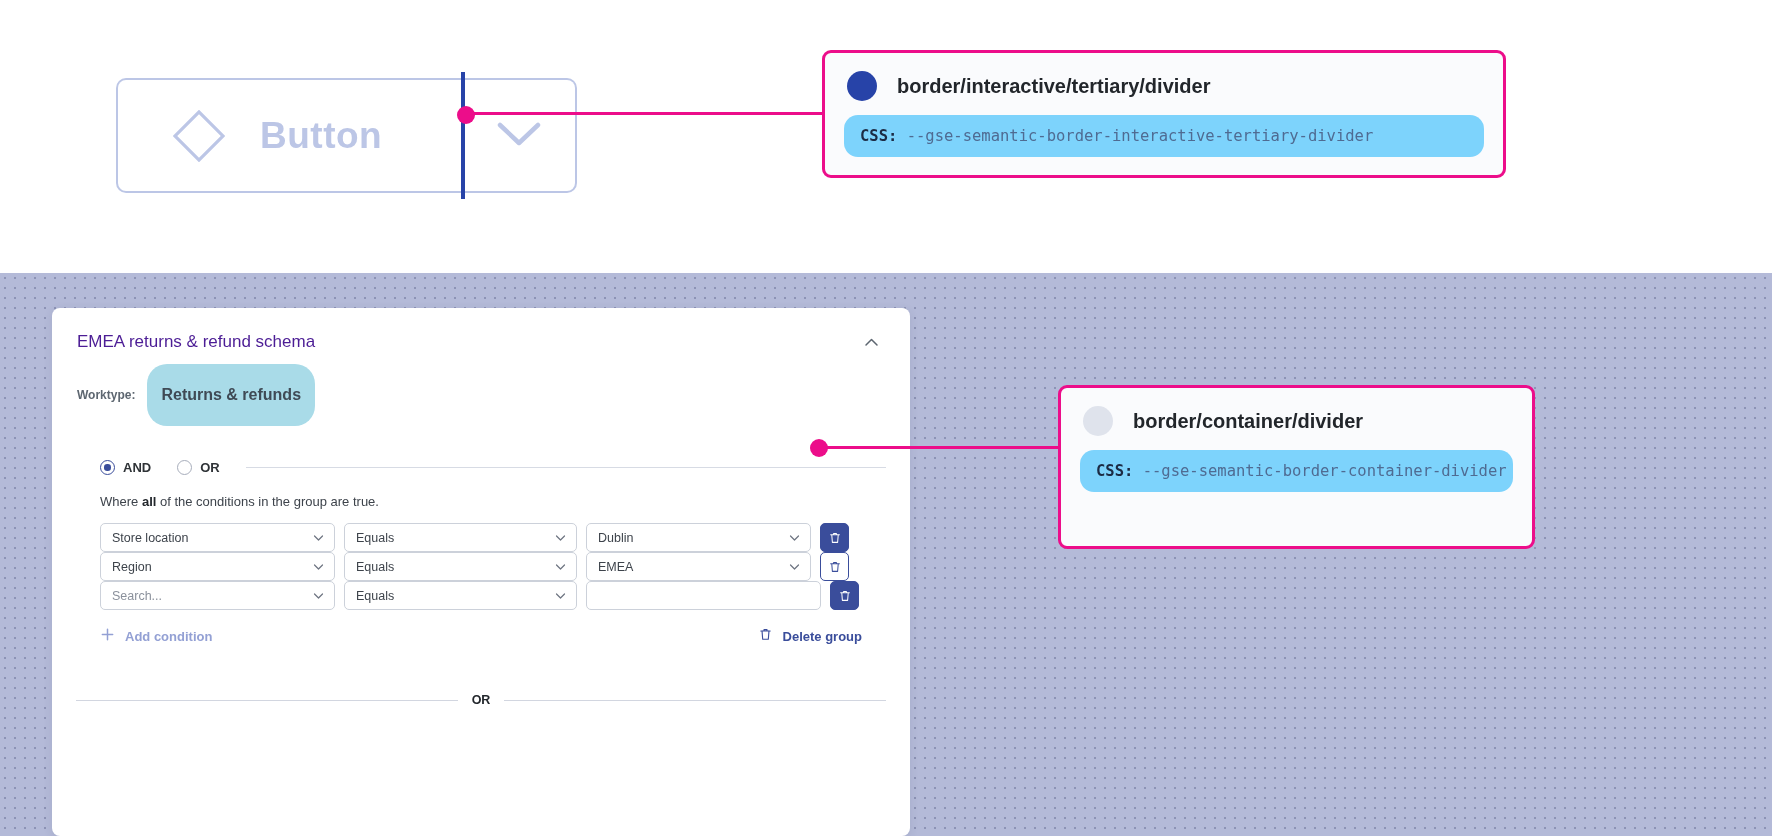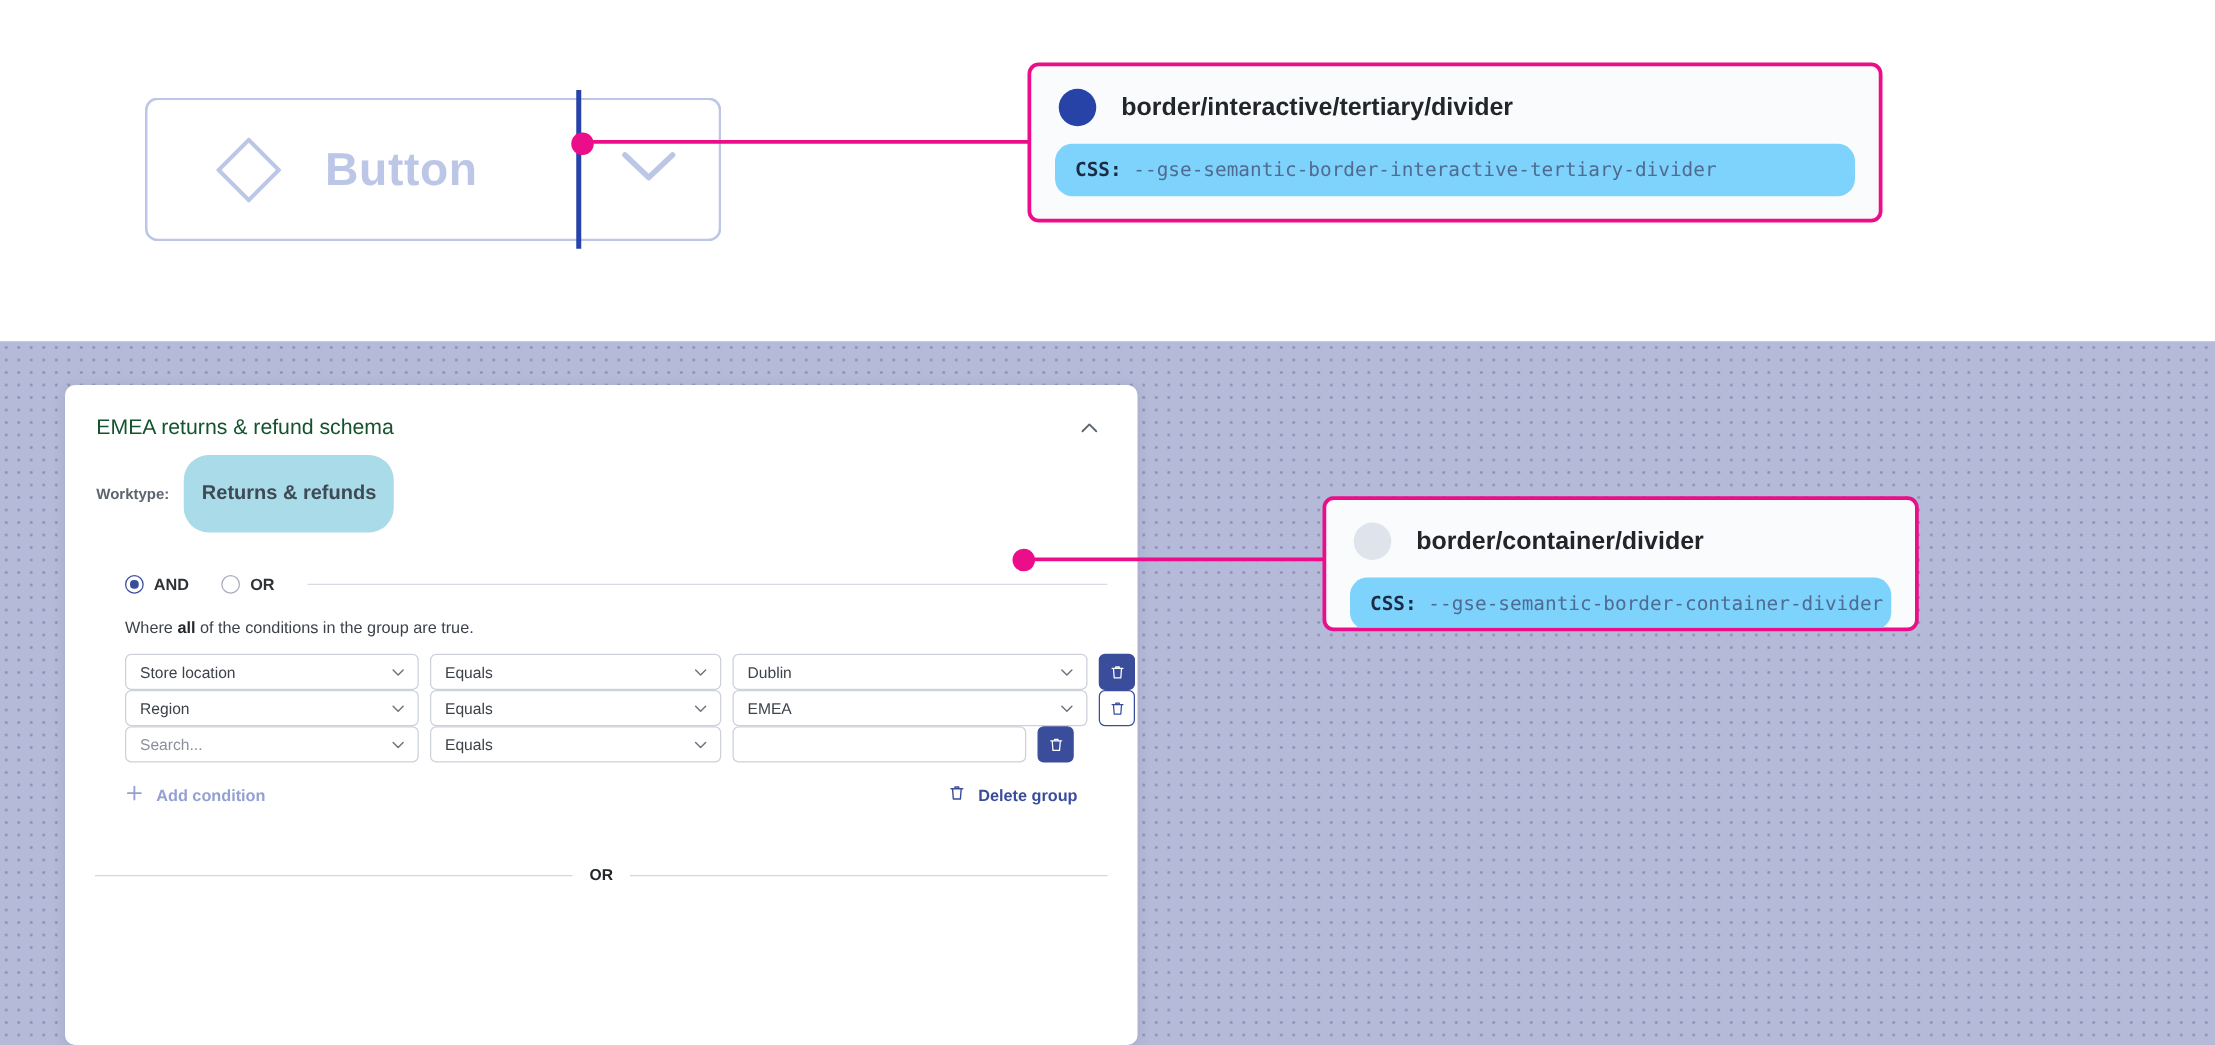--- a/index.html
+++ b/index.html
@@ -71,21 +71,21 @@
     width: 858px; height: 528px;
     background: #ffffff;
     border-radius: 8px;
     box-shadow: 0 2px 10px rgba(40,45,80,.10);
     z-index: 3;
   }
   .card-header {
     display: flex; align-items: center; justify-content: space-between;
     padding: 24px 30px 0 25px;
   }
-  .card-title { font-size: 17px; color: #14532d; }
+  .card-title { font-size: 17px; color: #4c1d95; }
   .chev-up { width: 17px; height: 17px; }
 
   .worktype-row {
     display: flex; align-items: center; gap: 12px;
     padding: 12px 0 0 25px;
   }
   .worktype-label { font-size: 12px; color: #5d6670; font-weight: bold; }
   .worktype-pill {
     background: #a9dbe8; color: #3f4a55;
     font-size: 16px; font-weight: bold;
@@ -121,21 +121,21 @@
   .cond-row { display: flex; align-items: center; gap: 9px; }
 
   .select {
     height: 29px; border: 1px solid #ccd1da; border-radius: 5px;
     background: #fff; display: flex; align-items: center;
     padding: 0 9px 0 11px; font-size: 12.5px; color: #3d434b;
     justify-content: space-between;
   }
   .select.w1 { width: 235px; }
   .select.w2 { width: 233px; }
-  .select.w3 { width: 284px; }
+  .select.w3 { width: 225px; }
   .select.placeholder { color: #8b919c; }
   .select .chev { width: 13px; height: 13px; flex: none; }
 
   .textbox {
     height: 29px; border: 1px solid #ccd1da; border-radius: 5px;
     background: #fff; width: 235px;
   }
 
   .del-btn {
     width: 29px; height: 29px; border: 1px solid #3a4d9b; border-radius: 5px;
@@ -185,21 +185,21 @@
     border-radius: 14px;
     padding: 12px 16px;
     font-family: "DejaVu Sans Mono", monospace;
     font-size: 15.5px;
     color: #4f6b92;
     white-space: nowrap;
   }
   .callout-code .k { color: #1c2b44; font-weight: bold; }
 
   #callout-1 { left: 822px; top: 50px; width: 684px; height: 128px; }
-  #callout-2 { left: 1058px; top: 385px; width: 477px; height: 108px; margin-top: 12px; }
+  #callout-2 { left: 1058px; top: 385px; width: 477px; height: 164px; }
 
   
   .leader {
     position: absolute; background: #ec0d8a; z-index: 7;
   }
   .dot {
     position: absolute; width: 18px; height: 18px; border-radius: 50%;
     background: #ec0d8a; z-index: 9;
   }
   #leader-1 { left: 466px; top: 112px; width: 358px; height: 3px; }

